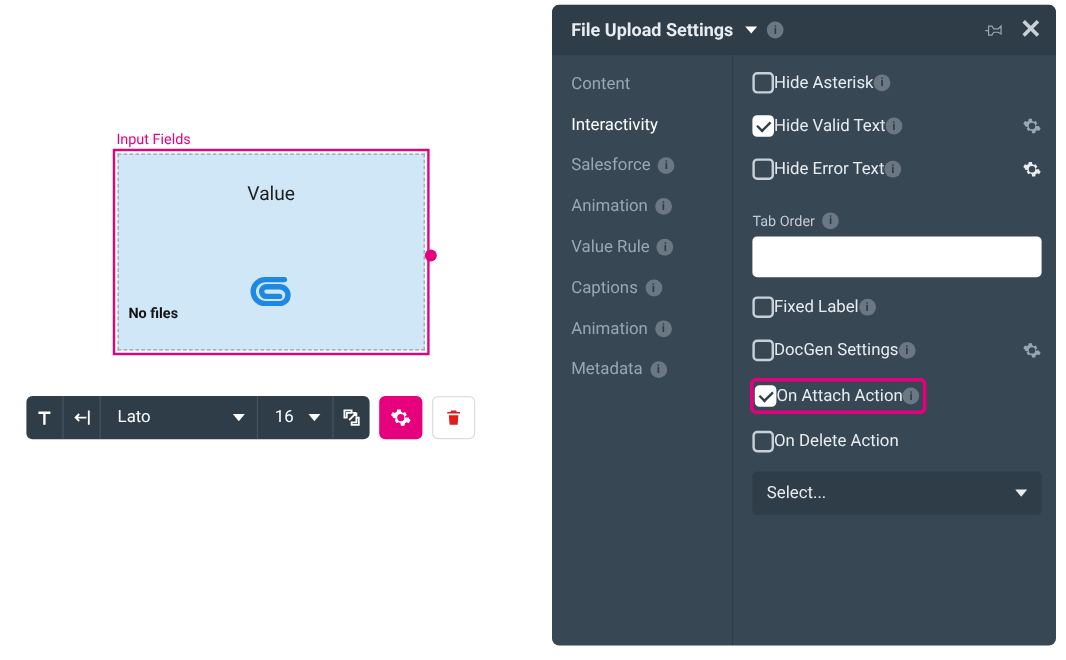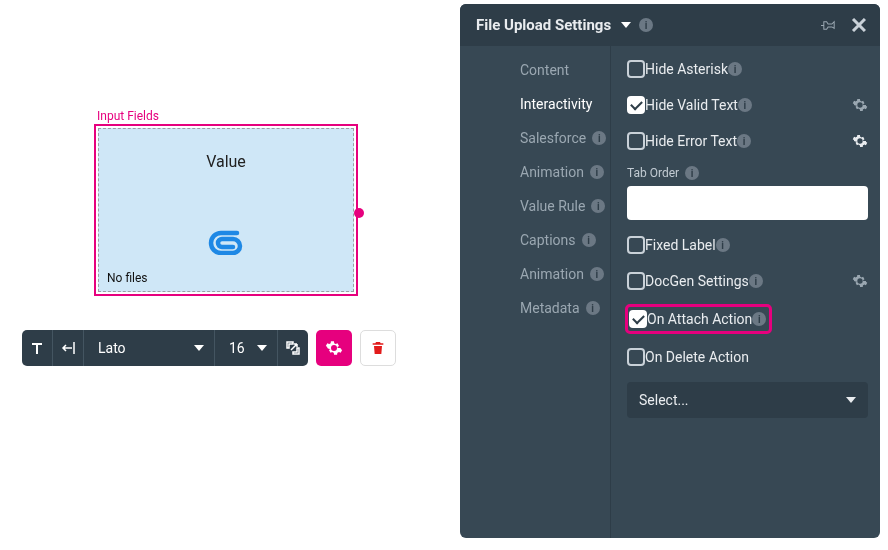--- a/index.html
+++ b/index.html
@@ -47,23 +47,24 @@
     color: #222;
     line-height: 1.35;
   }
   .clip-icon {
     position: absolute;
     left: 50%; top: 98px;
     transform: translateX(-50%);
   }
   .no-files {
     position: absolute;
-    left: 8px; bottom: 6px;
+    left: 8px; bottom: 23px;
     font-size: 12px;
     color: #111;
+    font-weight: bold;
   }
   .handle-dot {
     position: absolute;
     left: 354px; top: 208px;
     width: 10px; height: 10px;
     background: #e6007e;
     border-radius: 50%;
   }
 
   
@@ -160,21 +161,21 @@
   .panel-body { flex: 1; display: flex; overflow: hidden; }
   .tabs {
     width: 150px;
     padding: 16px 0 0 16px;
     display: flex;
     flex-direction: column;
     gap: 18px;
     font-size: 14px;
     color: #9aa7b1;
   }
-  .tab-item { display: flex; align-items: center; gap: 6px; cursor: pointer; margin-left: 44px; }
+  .tab-item { display: flex; align-items: center; gap: 6px; cursor: pointer; }
   .tab-item.active { color: #fff; font-weight: 400; }
 
   .settings {
     flex: 1;
     border-left: 1px solid #2e3d48;
     padding: 12px 12px 0 16px;
     display: flex;
     flex-direction: column;
     gap: 14px;
     font-size: 14px;
@@ -196,21 +197,21 @@
     border: solid #2e3d48;
     border-width: 0 2.5px 2.5px 0;
     transform: rotate(45deg) translate(-1px,-1px);
   }
   .row-gear {
     position: absolute; right: 0;
     width: 16px; height: 16px;
     color: #9aa7b1;
   }
   .row-gear.bright { color: #e9ecef; }
-  .section-label { font-size: 12px; color: #c2cbd3; display: flex; align-items: center; gap: 6px; }
+  .section-label { font-size: 12px; color: #c2cbd3; display: flex; align-items: center; gap: 6px; margin-top: 11px; }
   .text-input {
     background: #fff;
     border-radius: 4px;
     height: 34px;
     border: none;
     width: 100%;
   }
   .select-box {
     background: #2e3d48;
     border-radius: 4px;

